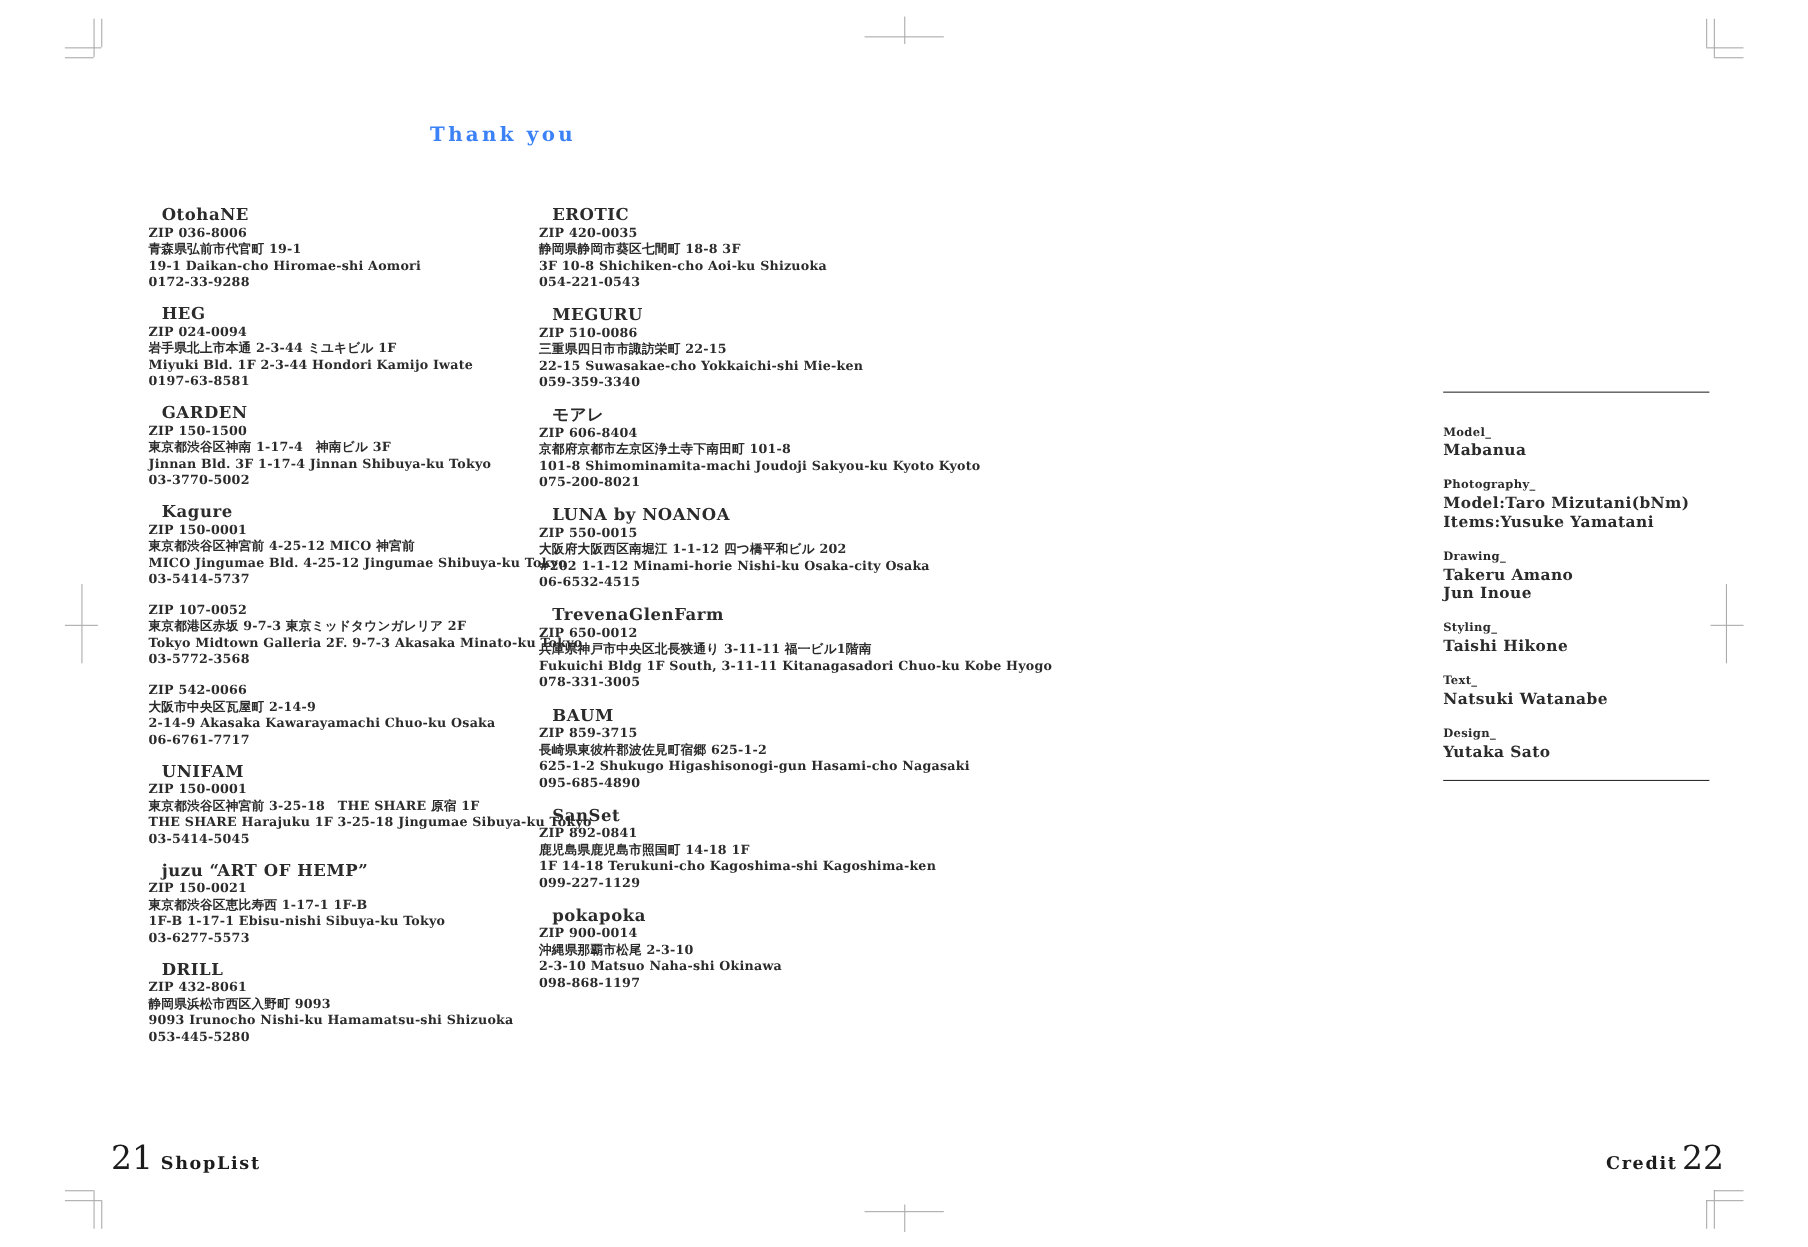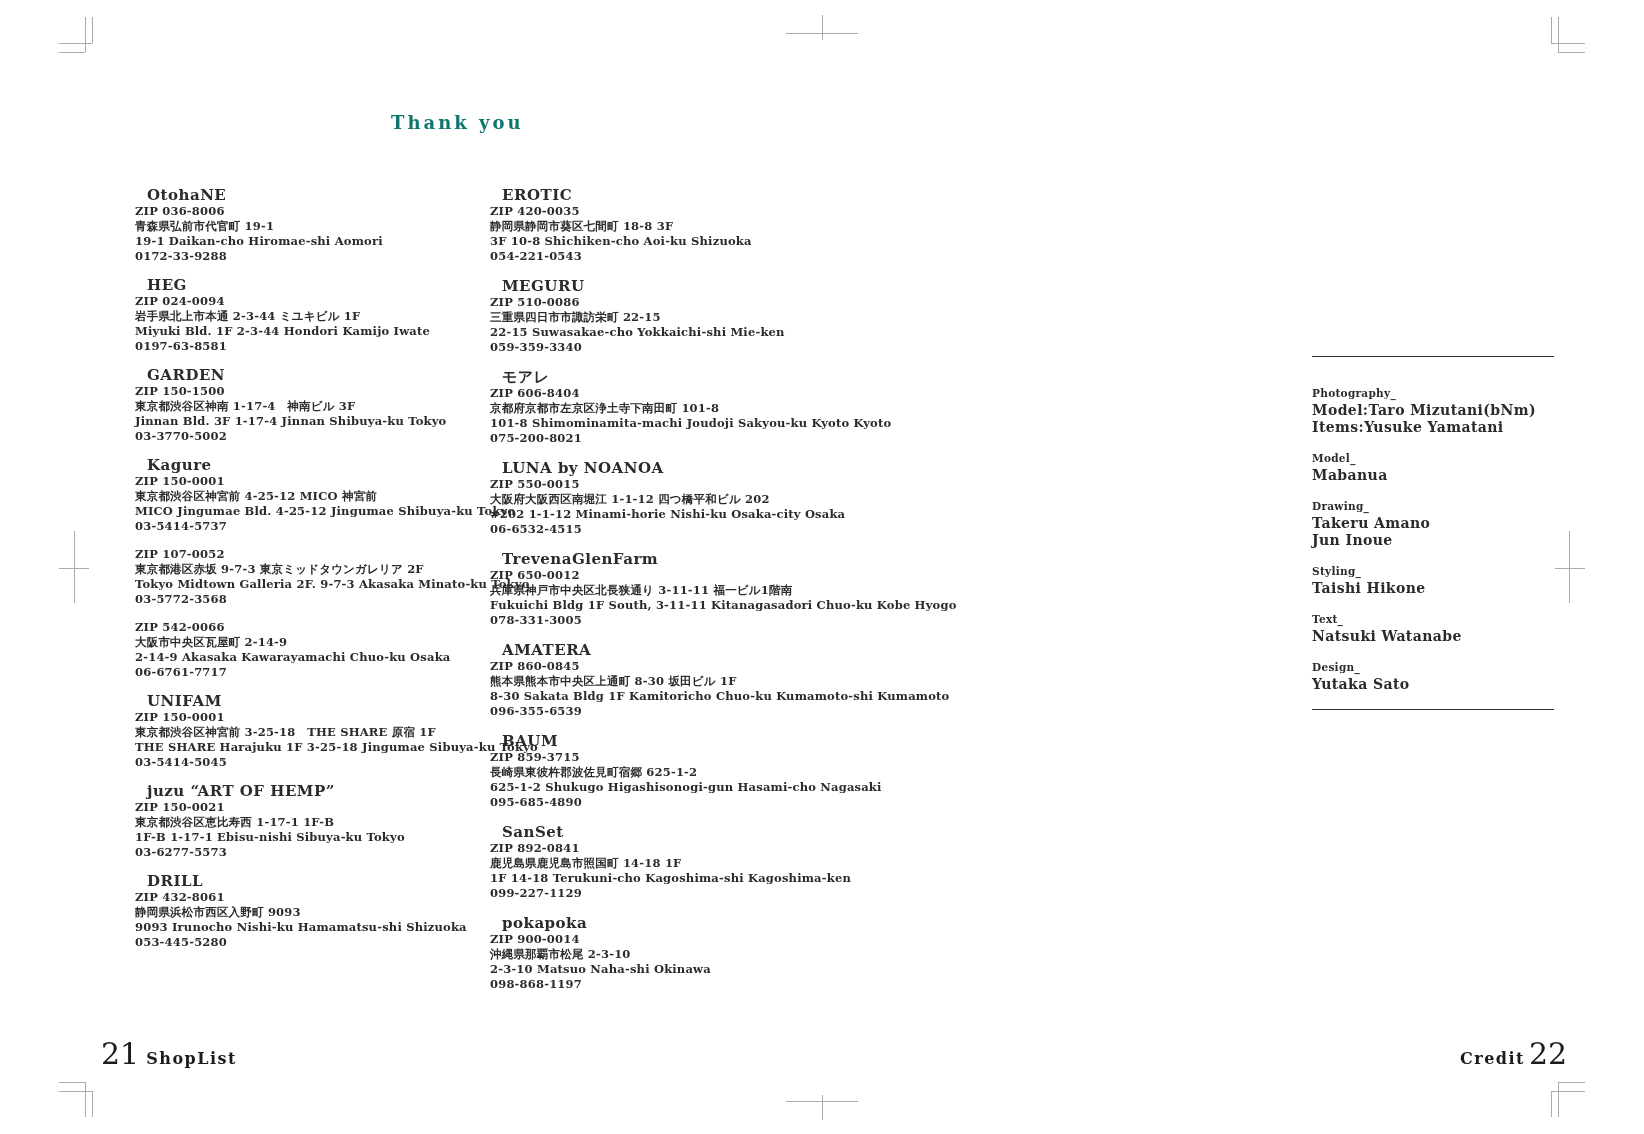--- a/index.html
+++ b/index.html
@@ -9,21 +9,21 @@
   }
   html,body{margin:0;padding:0;}
   body{
     width:1644px;height:1134px;position:relative;background:#ffffff;
     font-family:"DejaVu Serif","Liberation Serif",serif;
     color:var(--text);overflow:hidden;
   }
   .cm{position:absolute;background:var(--mark);}
   .thank-you{
     position:absolute;left:391px;top:112px;margin:0;
-    font-size:18px;font-weight:bold;letter-spacing:3px;color:#0f766e;
+    font-size:18px;font-weight:bold;letter-spacing:3px;color:#3b82f6;
   }
   .col{position:absolute;width:430px;}
   .col1{left:135px;top:187px;}
   .col2{left:490px;top:187px;}
   .entry{margin-bottom:13px;}
   .col2 .entry{margin-bottom:14px;}
   .entry .name{
     font-size:15px;line-height:17px;font-weight:bold;
     letter-spacing:0.5px;white-space:nowrap;margin-left:12px;
   }
@@ -207,27 +207,20 @@
     </div>
 
     <div class="entry">
       <div class="name">TrevenaGlenFarm</div>
       <div class="line">ZIP 650-0012</div>
       <div class="line">兵庫県神戸市中央区北長狭通り 3-11-11 福一ビル1階南</div>
       <div class="line">Fukuichi Bldg 1F South, 3-11-11 Kitanagasadori Chuo-ku Kobe Hyogo</div>
       <div class="line">078-331-3005</div>
     </div>
 
-    <div class="entry">
-      <div class="name">AMATERA</div>
-      <div class="line">ZIP 860-0845</div>
-      <div class="line">熊本県熊本市中央区上通町 8-30 坂田ビル 1F</div>
-      <div class="line">8-30 Sakata Bldg 1F Kamitoricho Chuo-ku Kumamoto-shi Kumamoto</div>
-      <div class="line">096-355-6539</div>
-    </div>
 
     <div class="entry">
       <div class="name">BAUM</div>
       <div class="line">ZIP 859-3715</div>
       <div class="line">長崎県東彼杵郡波佐見町宿郷 625-1-2</div>
       <div class="line">625-1-2 Shukugo Higashisonogi-gun Hasami-cho Nagasaki</div>
       <div class="line">095-685-4890</div>
     </div>
 
     <div class="entry">
@@ -245,31 +238,31 @@
       <div class="line">2-3-10 Matsuo Naha-shi Okinawa</div>
       <div class="line">098-868-1197</div>
     </div>
 
 </div>
 
 <div class="credits">
   <div class="rule rule-top"></div>
 
     <div class="credit-item">
+      <div class="credit-label">Model_</div>
+      <div class="credit-names">Mabanua</div>
+    </div>
+
+    <div class="credit-item">
       <div class="credit-label">Photography_</div>
       <div class="credit-names">Model:Taro Mizutani(bNm)
 Items:Yusuke Yamatani</div>
     </div>
 
     <div class="credit-item">
-      <div class="credit-label">Model_</div>
-      <div class="credit-names">Mabanua</div>
-    </div>
-
-    <div class="credit-item">
       <div class="credit-label">Drawing_</div>
       <div class="credit-names">Takeru Amano
 Jun Inoue</div>
     </div>
 
     <div class="credit-item">
       <div class="credit-label">Styling_</div>
       <div class="credit-names">Taishi Hikone</div>
     </div>
 

